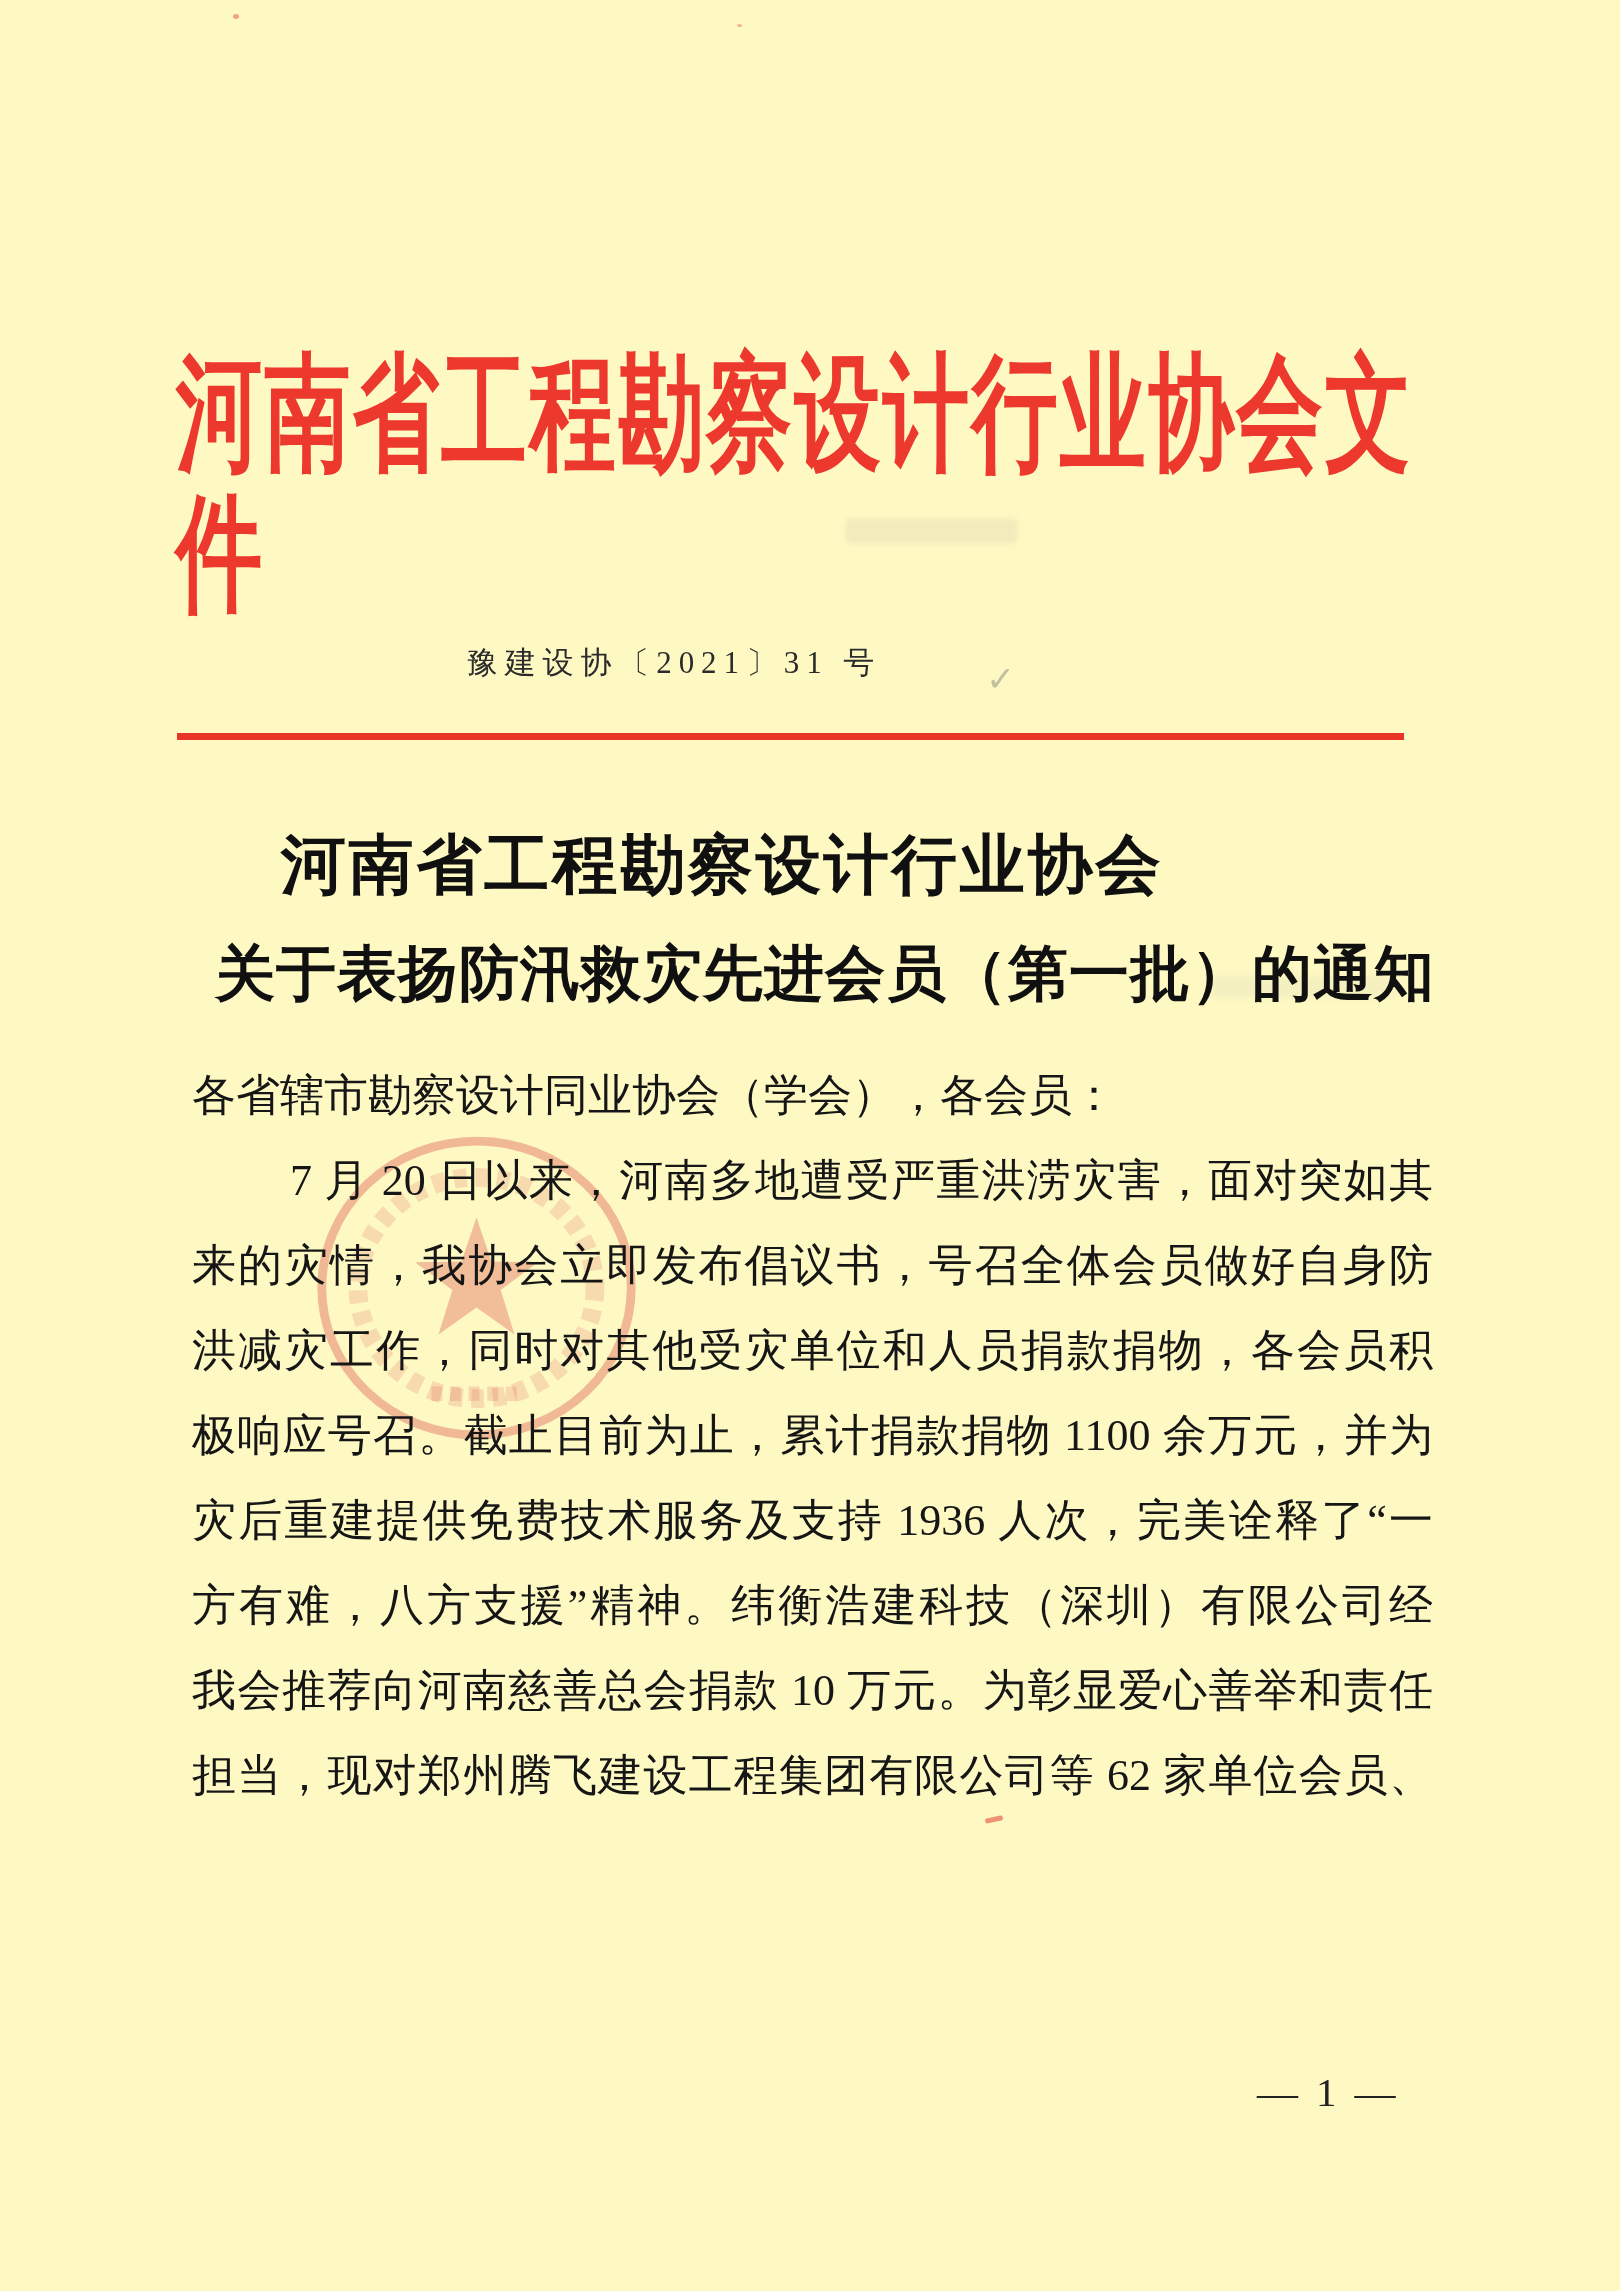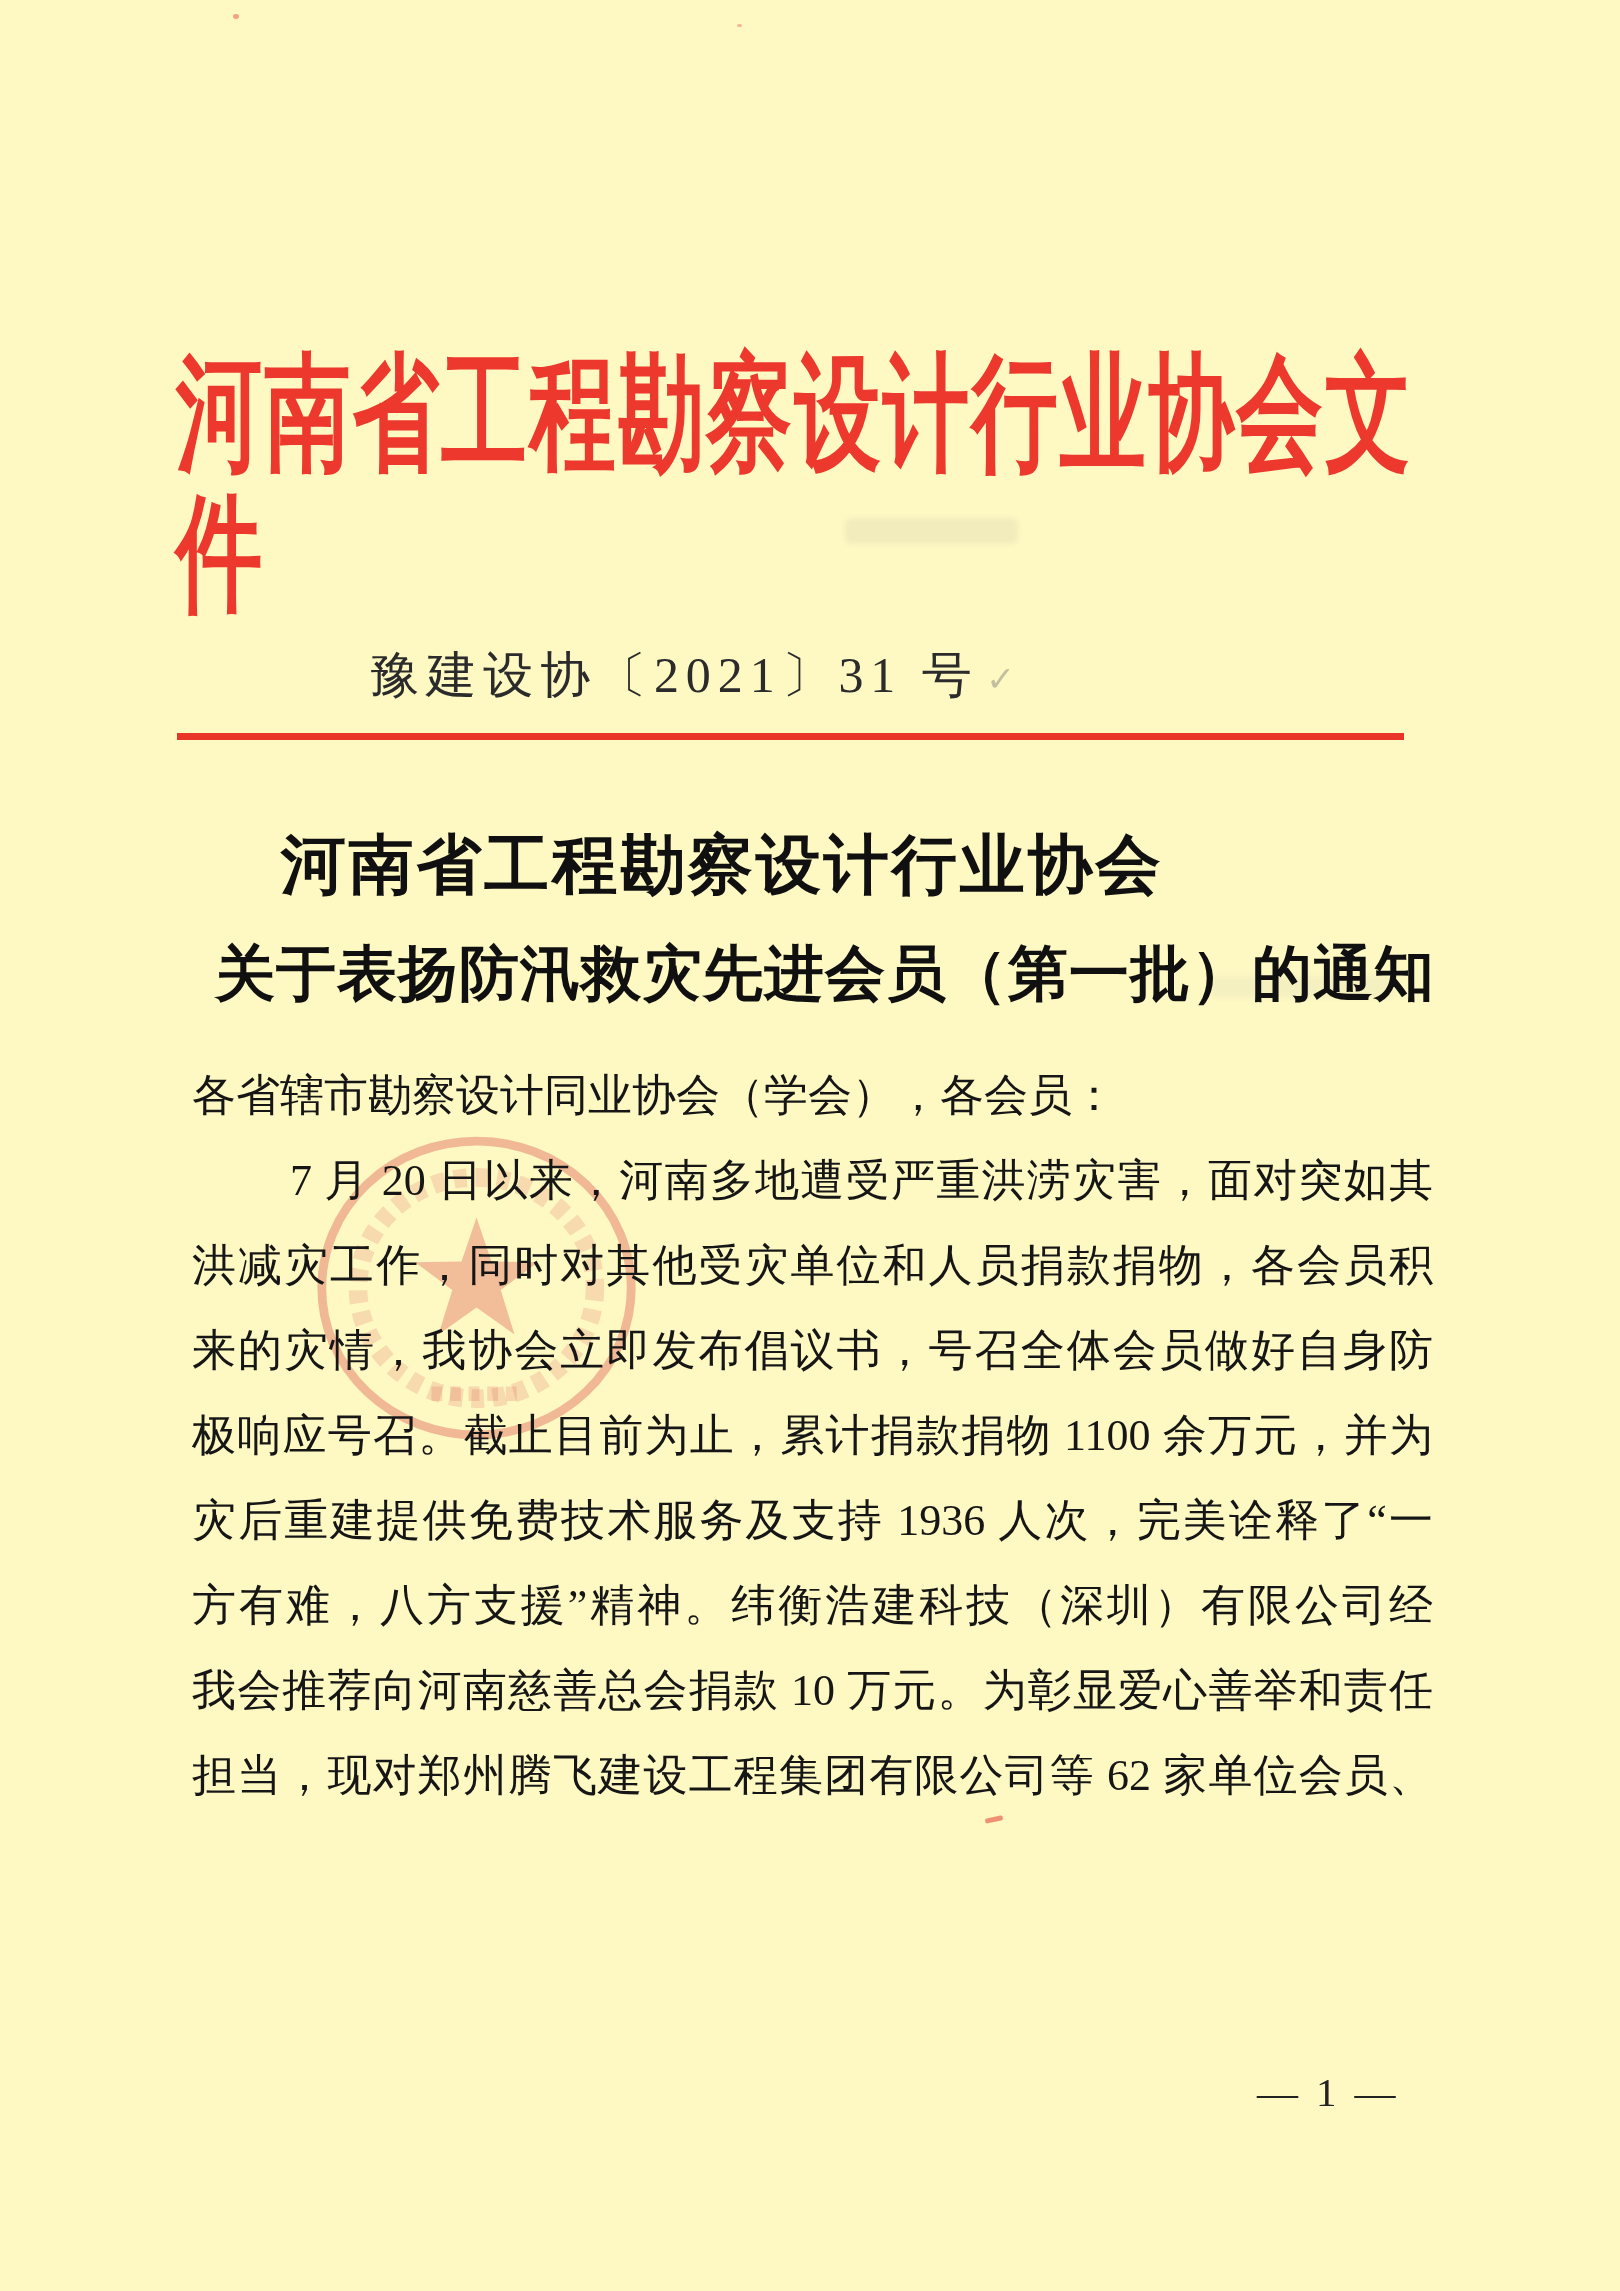--- a/index.html
+++ b/index.html
@@ -18,21 +18,21 @@
     font-size:86px;line-height:94px;font-weight:900;
     color:#ed392d;
     text-align:justify;text-align-last:justify;text-justify:inter-character;
     transform:scaleY(1.48);transform-origin:50% 0;
     white-space:normal;
   }
 
   
   .doc-number{
     position:absolute;left:0;top:642px;width:1348px;
-    text-align:center;font-size:50px;color:#2b2b2b;
+    text-align:center;font-size:31px;color:#2b2b2b;
     letter-spacing:6.9px;
   }
 
   
   .red-rule{
     position:absolute;left:177px;top:733px;width:1227px;height:6.9px;
     background:#e83527;
   }
 
   
@@ -113,22 +113,22 @@
       <ellipse cx="168" cy="158" rx="158" ry="150" fill="none" stroke="rgba(222,95,85,0.42)" stroke-width="9"></ellipse>
       <ellipse cx="168" cy="158" rx="121" ry="113" fill="none" stroke="rgba(222,95,85,0.20)" stroke-width="19" stroke-dasharray="13 9"></ellipse>
       <polygon points="168,86 183.3,131 230.8,131.6 192.7,160 206.8,205.4 168,178 129.2,205.4 143.3,160 105.2,131.6 152.7,131" fill="rgba(224,100,90,0.40)"></polygon>
       <line x1="122" y1="266" x2="214" y2="266" stroke="rgba(222,95,85,0.22)" stroke-width="15" stroke-dasharray="11 8"></line>
     </svg>
   </div>
 
   <div class="body-text">
     <div class="line">各省辖市勘察设计同业协会（学会），各会员：</div>
     <div class="line jl indent">7 月 20 日以来，河南多地遭受严重洪涝灾害，面对突如其</div>
+    <div class="line jl">来的灾情，我协会立即发布倡议书，号召全体会员做好自身防</div>
     <div class="line jl">洪减灾工作，同时对其他受灾单位和人员捐款捐物，各会员积</div>
-    <div class="line jl">来的灾情，我协会立即发布倡议书，号召全体会员做好自身防</div>
     <div class="line jl">极响应号召。截止目前为止，累计捐款捐物 1100 余万元，并为</div>
     <div class="line jl">灾后重建提供免费技术服务及支持 1936 人次，完美诠释了“一</div>
     <div class="line jl">方有难，八方支援”精神。纬衡浩建科技（深圳）有限公司经</div>
     <div class="line jl">我会推荐向河南慈善总会捐款 10 万元。为彰显爱心善举和责任</div>
     <div class="line jl">担当，现对郑州腾飞建设工程集团有限公司等 62 家单位会员、</div>
   </div>
 
   <div class="red-dash"></div>
 
   <div class="page-number">— 1 —</div>

